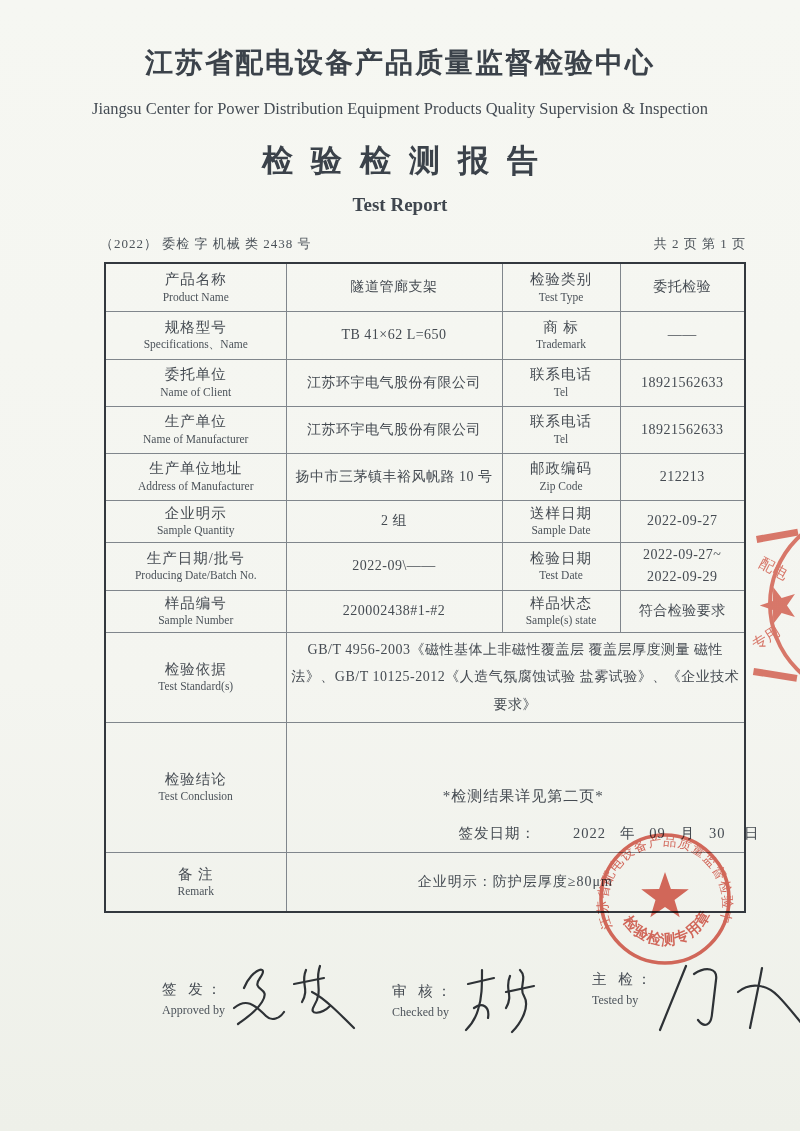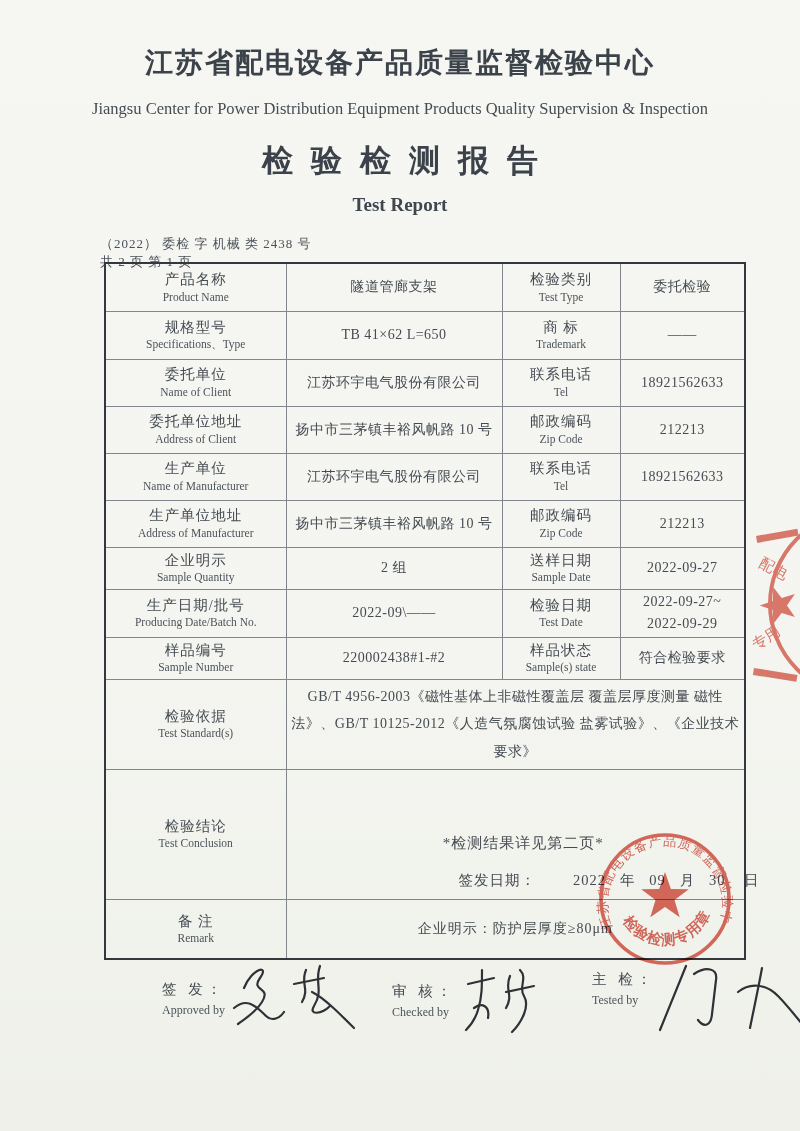--- a/index.html
+++ b/index.html
@@ -14,21 +14,21 @@
     overflow:hidden;
   }
   .center{position:absolute;left:0;width:100%;text-align:center;}
   .org-cn{top:44px;font-size:28px;font-weight:600;letter-spacing:2px;color:#3b424a;}
   .org-en{top:99px;font-size:16.5px;color:#454c54;font-family:Liberation Serif, serif;}
   .title-cn{top:140px;font-size:31px;font-weight:600;letter-spacing:18px;color:#3b424a;text-indent:18px;}
   .title-en{top:194px;font-size:19px;font-weight:700;color:#3f464e;}
   .docline{
     position:absolute;top:235px;left:100px;right:54px;
     display:flex;justify-content:space-between;
-    font-size:13px;color:#4a5158;letter-spacing:1px;flex-direction:column;
+    font-size:13px;color:#4a5158;letter-spacing:1px;
   }
   table.report{
     position:absolute;left:104px;top:262px;width:640px;
     border-collapse:collapse;table-layout:fixed;
     border:2.5px solid #33383e;
     background:transparent;
   }
   table.report td{
     border:1px solid #80868c;
     padding:0;vertical-align:middle;text-align:center;
@@ -92,52 +92,40 @@
       <td class="val">隧道管廊支架</td>
       <td class="lbl">
             <div class="cn">检验类别</div>
             <div class="en">Test Type</div>
           </td>
       <td class="val">委托检验</td>
     </tr>
     <tr style="height:48px">
       <td class="lbl">
             <div class="cn">规格型号</div>
-            <div class="en">Specifications、Type</div>
+            <div class="en">Specifications、Name</div>
           </td>
       <td class="val">TB 41×62  L=650</td>
       <td class="lbl">
             <div class="cn">商    标</div>
             <div class="en">Trademark</div>
           </td>
       <td class="val">——</td>
     </tr>
     <tr style="height:47px">
       <td class="lbl">
             <div class="cn">委托单位</div>
             <div class="en">Name of Client</div>
           </td>
       <td class="val">江苏环宇电气股份有限公司</td>
       <td class="lbl">
             <div class="cn">联系电话</div>
             <div class="en">Tel</div>
           </td>
       <td class="val">18921562633</td>
-    </tr>
-    <tr style="height:47px">
-      <td class="lbl">
-            <div class="cn">委托单位地址</div>
-            <div class="en">Address of Client</div>
-          </td>
-      <td class="val">扬中市三茅镇丰裕风帆路 10 号</td>
-      <td class="lbl">
-            <div class="cn">邮政编码</div>
-            <div class="en">Zip Code</div>
-          </td>
-      <td class="val">212213</td>
     </tr>
     <tr style="height:47px">
       <td class="lbl">
             <div class="cn">生产单位</div>
             <div class="en">Name of Manufacturer</div>
           </td>
       <td class="val">江苏环宇电气股份有限公司</td>
       <td class="lbl">
             <div class="cn">联系电话</div>
             <div class="en">Tel</div>

